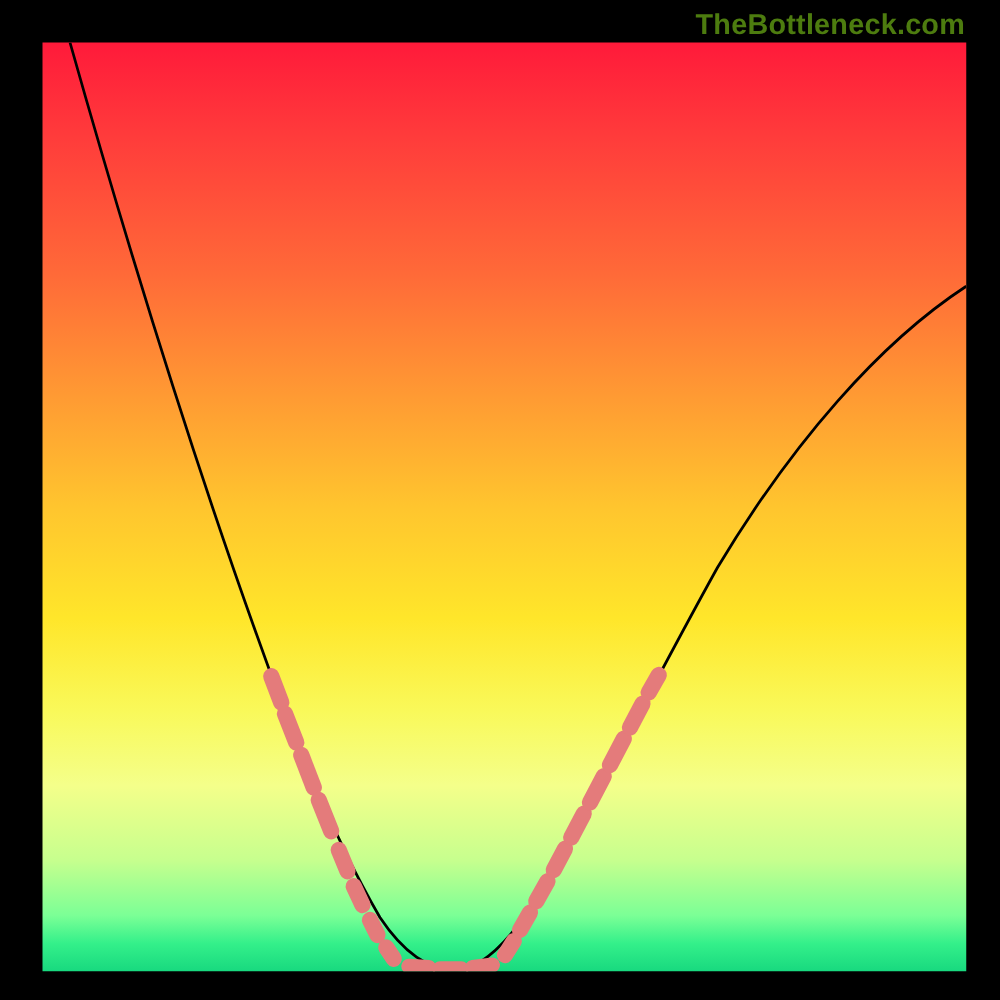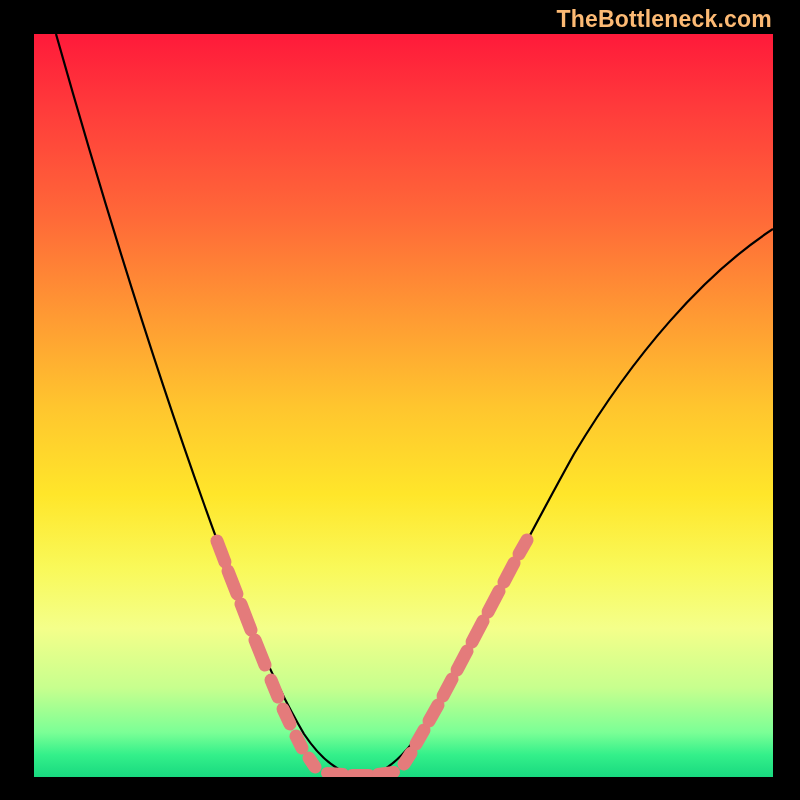--- a/index.html
+++ b/index.html
@@ -30,21 +30,21 @@
       #18d97f 100%
     );
   }
   .watermark {
     position: absolute;
     top: 6px;
     right: 28px;
     font-family: Arial, Helvetica, sans-serif;
     font-size: 23px;
     font-weight: 600;
-    color: #fdba74;
+    color: #4d7c0f;
     letter-spacing: 0.2px;
   }
   svg.curve {
     position: absolute;
     left: 0; top: 0;
     width: 739px; height: 743px;
   }
 </style>
 </head>
 <body>

